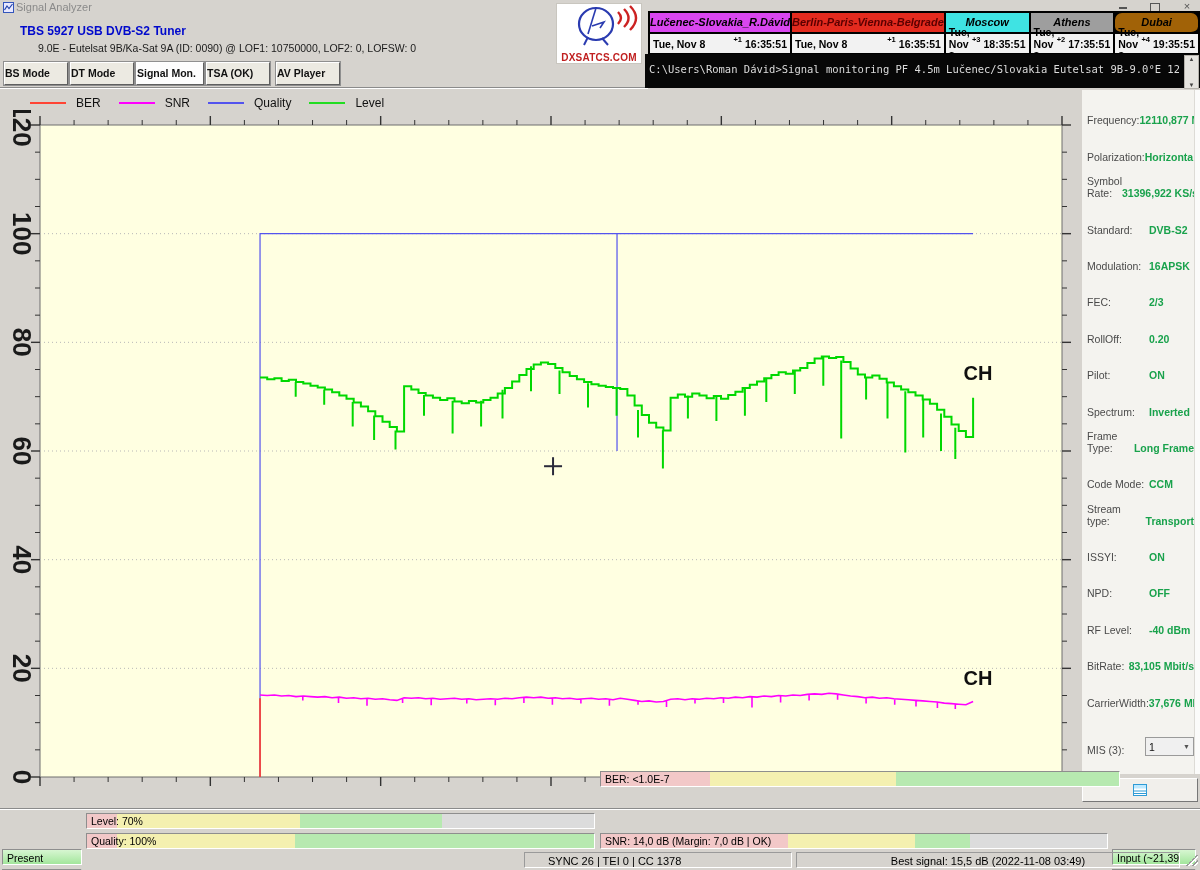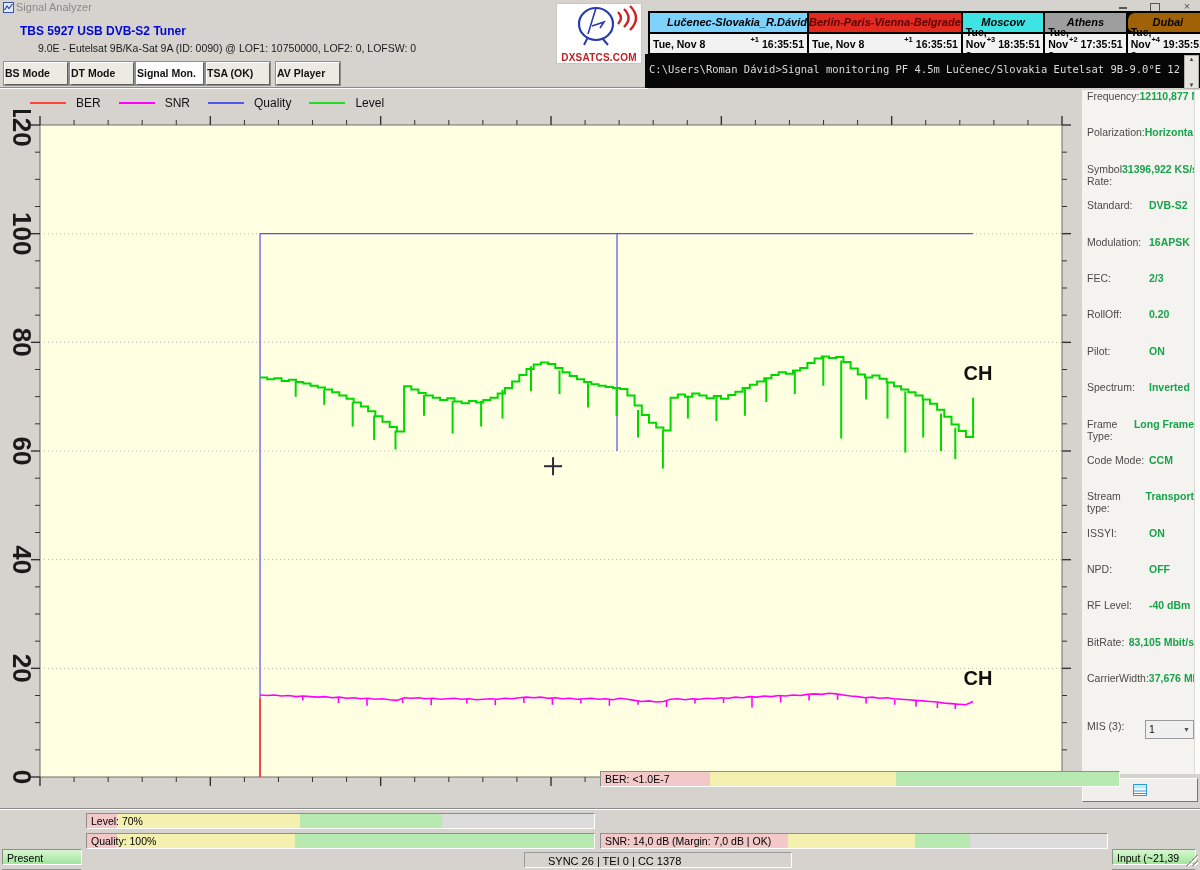--- a/index.html
+++ b/index.html
@@ -41,21 +41,21 @@
                display:flex;flex-direction:column;justify-content:space-between;align-items:center;font-size:6px;color:#444;}
   
   #legend{left:30px;top:93px;height:20px;display:flex;align-items:center;gap:18px;}
   .legend-item{display:flex;align-items:center;gap:10px;}
   .legend-line{width:36px;height:0;border-top:2px solid;}
   .legend-label{font-size:12px;color:#111;}
   
   #chart-wrap{left:0;top:110px;width:1080px;height:700px;}
   
   #sidebar{left:1082px;top:90px;width:112px;height:684px;background:#f4f3ef;}
-  .sb-row{height:36.4px;display:flex;align-items:flex-start;padding:0 0 0 5px;}
+  .sb-row{height:36.4px;display:flex;align-items:flex-end;padding:0 0 0 5px;}
   .sb-label{width:62px;font-size:10.5px;color:#4a4a4a;}
   .sb-value{font-size:10.5px;font-weight:bold;color:#19a24c;white-space:nowrap;}
   #mis-row{margin-top:11px;}
   #mis-select{width:44px;height:17px;background:#f0f0f0;border:1px solid #9a9a9a;font-size:10.5px;color:#111;
               display:flex;align-items:center;justify-content:space-between;padding:0 3px;cursor:pointer;}
   #mis-chevron{font-size:7px;color:#555;}
   #sidebar-scroll{left:1194px;top:90px;width:6px;height:684px;background:#fbfbfa;border-left:1px solid #dddbd6;}
   #sidebar-btn{left:1082px;top:778px;width:114px;height:22px;background:#f1efeb;border:1px solid;
                border-color:#ffffff #777 #777 #ffffff;display:flex;align-items:center;justify-content:center;cursor:pointer;}
   
@@ -107,21 +107,21 @@
     <polyline points="34,22 46,18 42,24" fill="none" stroke="#2a3bb0" stroke-width="1.6"></polyline>
     <path d="M60 8 q6 6 0 12" fill="none" stroke="#cc2222" stroke-width="2.4"></path>
     <path d="M66 5 q9 9 0 18" fill="none" stroke="#cc2222" stroke-width="2.4"></path>
     <path d="M72 2 q12 12 0 24" fill="none" stroke="#cc2222" stroke-width="2.4"></path>
   </svg>
   <div id="logo-text">DXSATCS.COM</div>
 </div>
 
 <div class="abs" id="clock-grid">
     <div class="clock-cell">
-      <div class="clock-head" style="background: #7dd3fc; color: rgb(0, 0, 0); padding-left: 17px;">Lučenec-Slovakia_R.Dávid</div>
+      <div class="clock-head" style="background: #d946ef; color: rgb(0, 0, 0);">Lučenec-Slovakia_R.Dávid</div>
       <div class="clock-time">
         <span class="clock-date">Tue, Nov 8</span>
         <span class="clock-off">+1</span>
         <span>16:35:51</span>
       </div>
     </div>
     <div class="clock-cell">
       <div class="clock-head" style="background: rgb(227, 42, 30); color: rgb(90, 0, 0);">Berlin-Paris-Vienna-Belgrade</div>
       <div class="clock-time">
         <span class="clock-date">Tue, Nov 8</span>
@@ -438,14 +438,15 @@
     <span class="seg" style="left: 37%; width: 25%; background: rgb(244, 240, 176);"></span>
     <span class="seg" style="left: 0%; width: 37%; background: rgb(242, 200, 200);"></span>
   <span class="pbar-label">SNR: 14,0 dB (Margin: 7,0 dB | OK)</span>
 </div>
 
 <div class="abs statbox" style="left:1112px;top:813px;width:84px">Input (~21,39 Mbps)</div>
 <div class="abs statbox" style="left:1112px;top:833px;width:84px">Sync TS</div>
 
 <div class="abs" id="statusbar">
   <div class="sb-seg" style="left:524px;width:268px;padding-left:23px">SYNC 26 | TEI 0 | CC 1378</div>
+  <div class="sb-seg" style="left:796px;width:384px;text-align:center">Best signal: 15,5 dB (2022-11-08 03:49)</div>
   <div id="resize-grip"></div>
 </div>
 
 </body></html>

